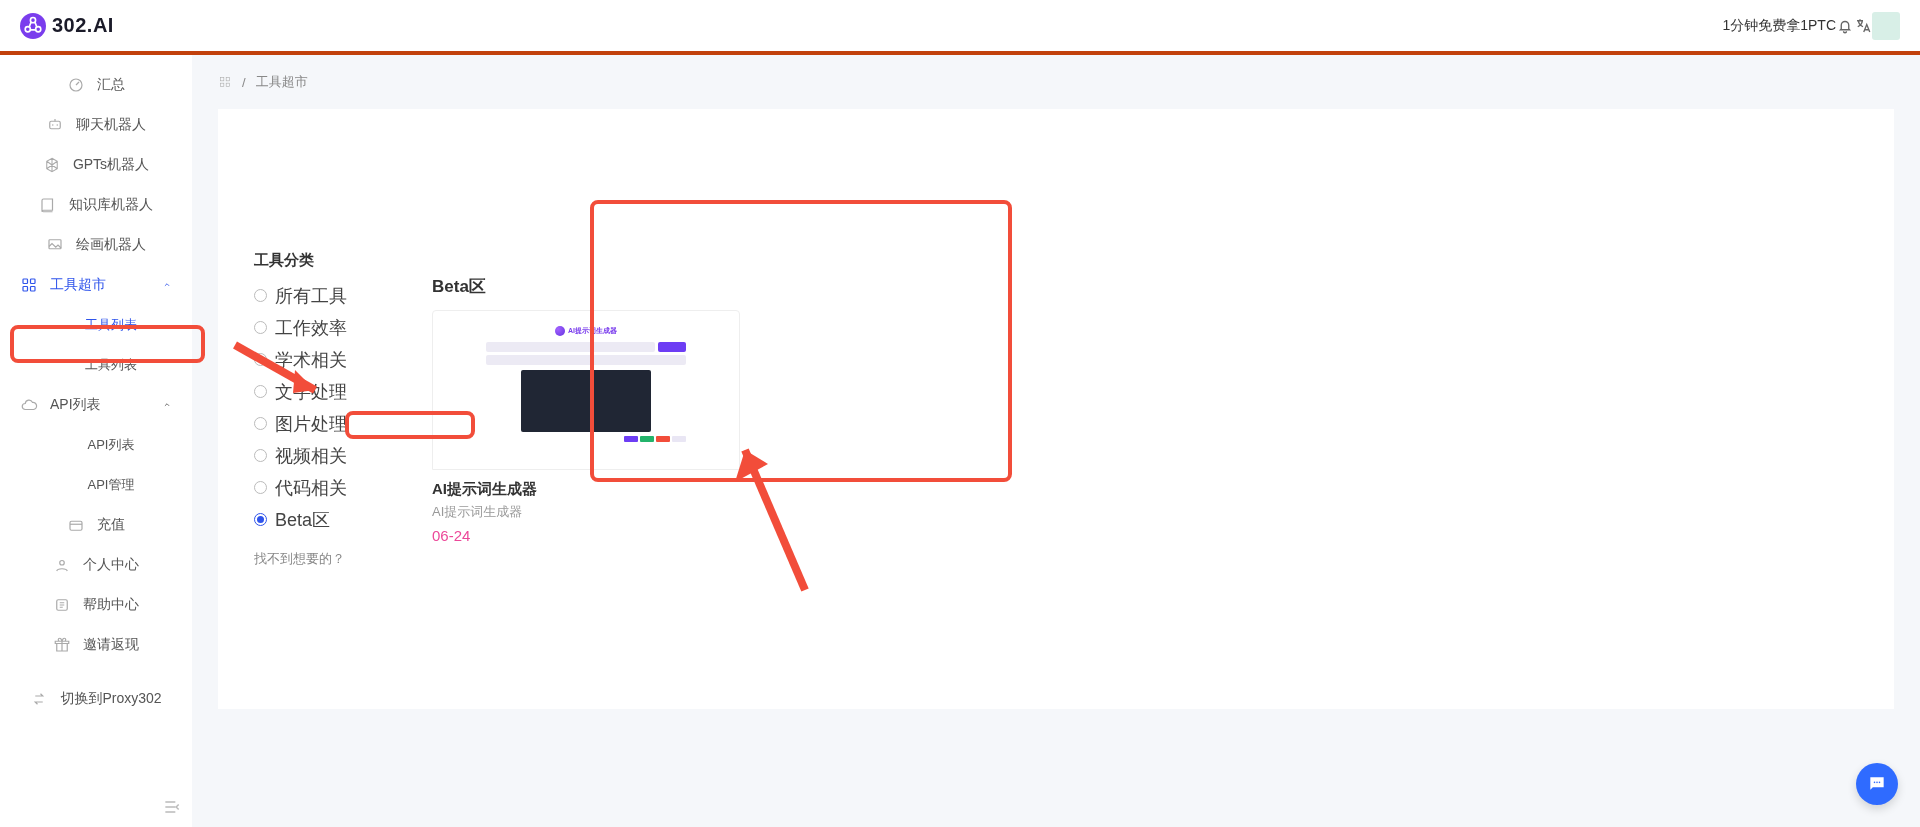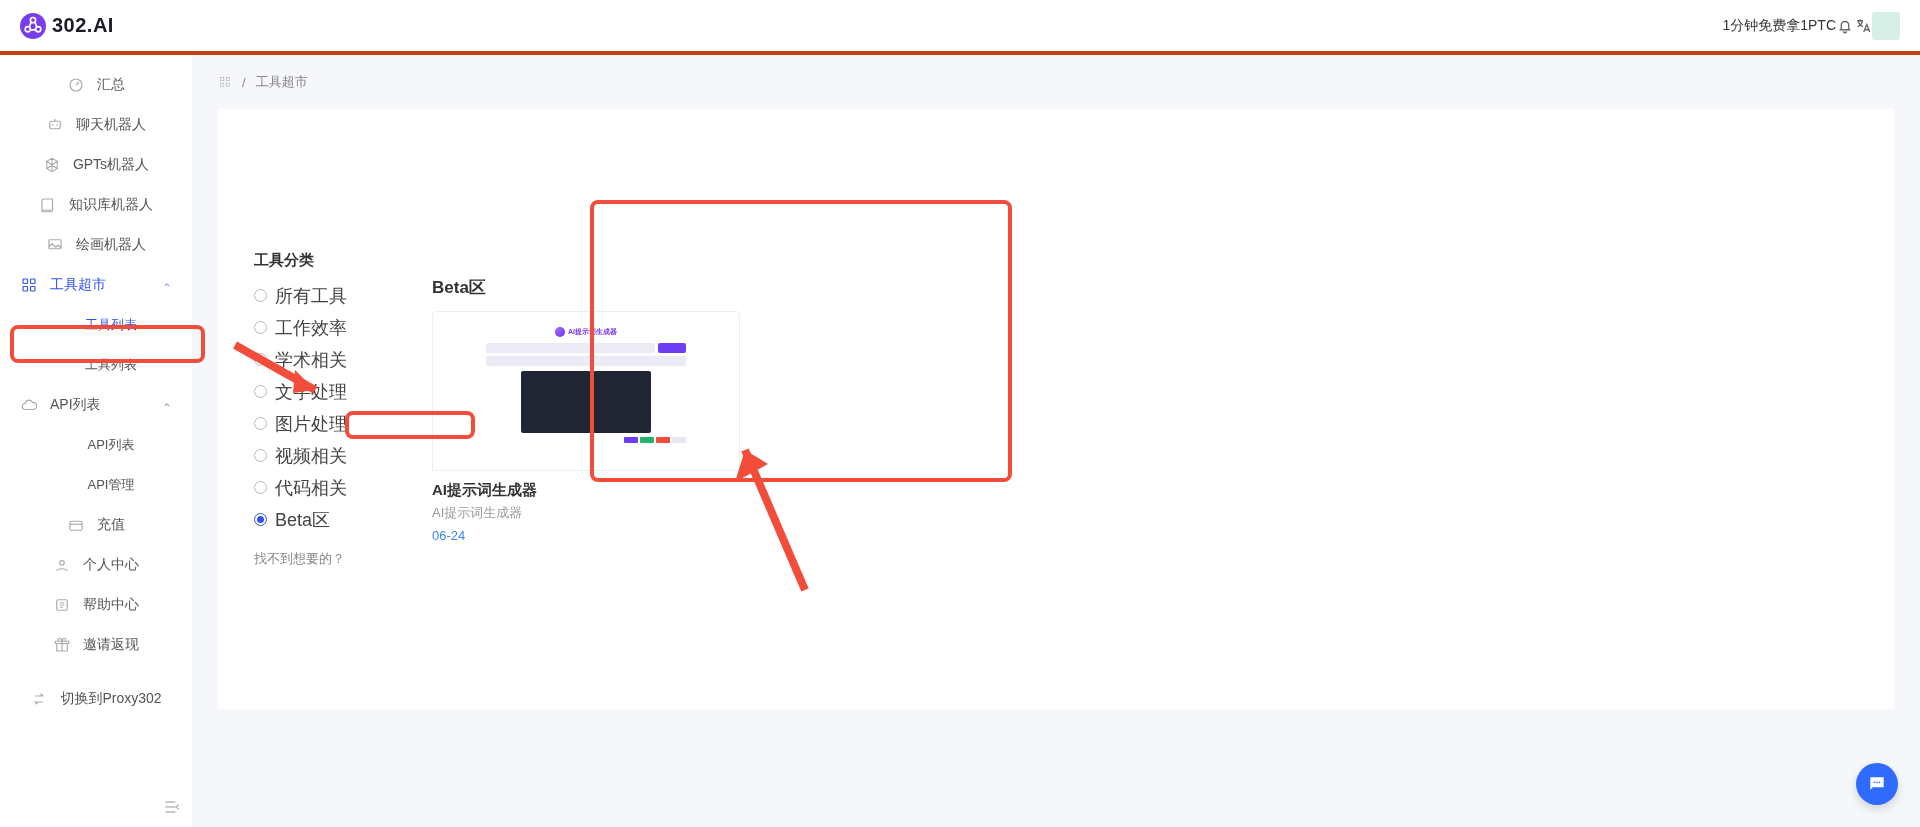--- a/index.html
+++ b/index.html
@@ -204,21 +204,21 @@
   .thumb-body {
     width: 130px; height: 62px; background:#202634; border-radius:2px;
     margin-top:2px;
   }
   .thumb-footer {
     width: 200px; display:flex; justify-content:flex-end; gap:2px; margin-top:4px;
   }
   .tf { width:14px; height:6px; border-radius:1px; }
   .card-title { font-size: 15px; font-weight: 700; margin: 10px 0 4px; }
   .card-sub { font-size: 13px; color: #999; }
-  .card-date { font-size: 13px; color: #3b82f6; margin-top: 6px; }
+  .card-date { font-size: 15px; color: #ec4899; margin-top: 6px; }
 
   
   .anno-box {
     position: absolute;
     border: 4px solid #f24d3a;
     border-radius: 8px;
     pointer-events: none;
     z-index: 50;
   }
   .anno-arrow {

